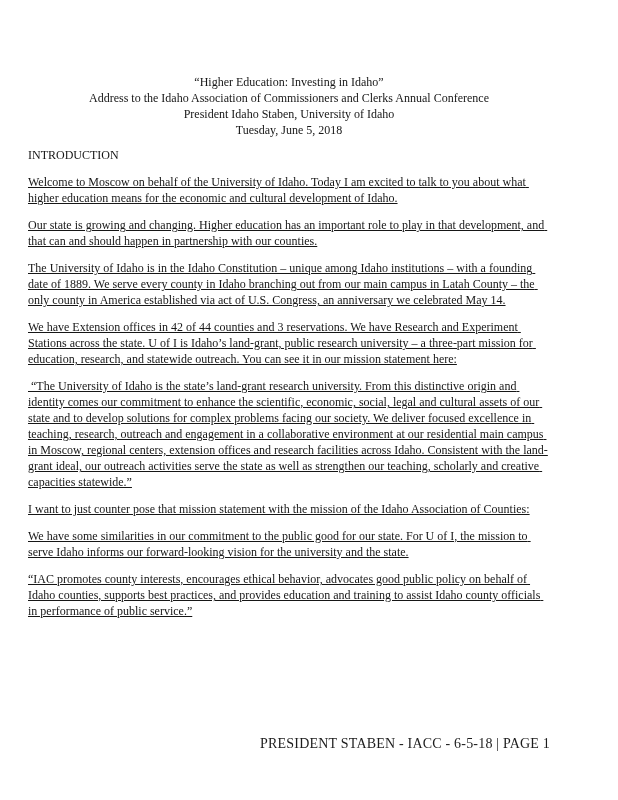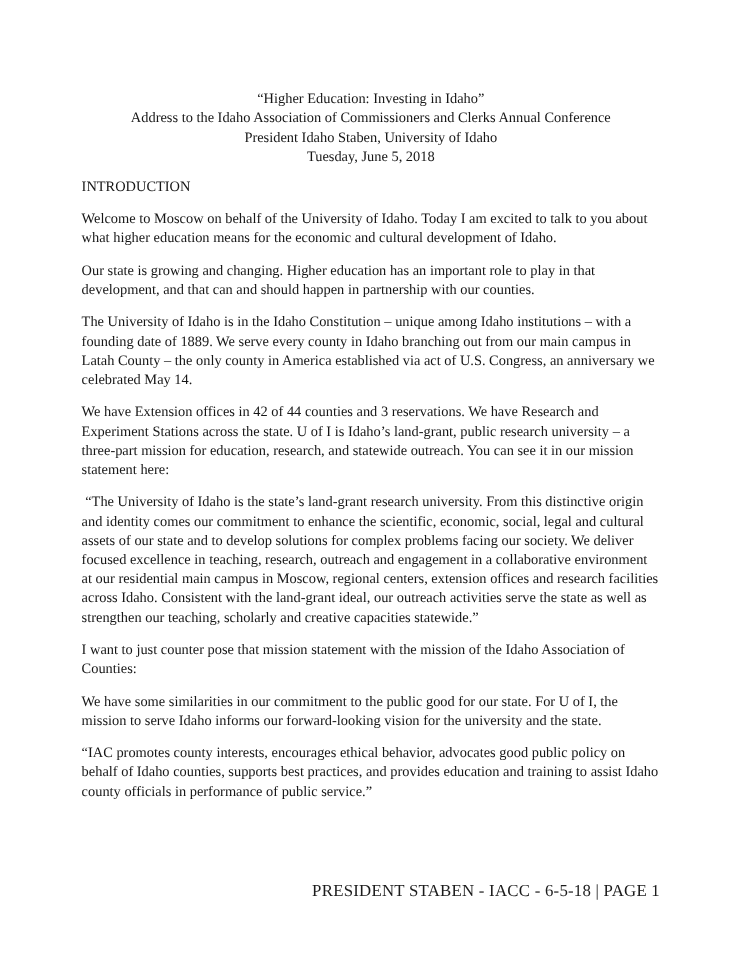--- a/index.html
+++ b/index.html
@@ -8,21 +8,21 @@
     height: 800px;
     background: #ffffff;
     position: relative;
     overflow: hidden;
     font-family: "Liberation Serif", "DejaVu Serif", serif;
     color: #161616;
   }
   .page {
     position: absolute;
     inset: 0;
-    padding: 74px 68px 0 68px;
+    padding: 74px 68px 0 28px;
     box-sizing: border-box;
   }
   .title-block {
     text-align: center;
     margin-bottom: 9px;
   }
   .title-line {
     font-size: 12px;
     line-height: 16px;
     white-space: pre-wrap;
@@ -31,20 +31,21 @@
     font-size: 12px;
     line-height: 16px;
     font-weight: normal;
     margin: 0 0 11px 0;
   }
   .para {
     font-size: 12px;
     line-height: 16px;
     margin: 0 0 11px 0;
     white-space: pre-wrap;
+    text-decoration: underline;
   }
   .page-footer {
     position: absolute;
     top: 737px;
     right: 68px;
     font-size: 14px;
     line-height: 14px;
     letter-spacing: 0.2px;
     color: #1c1c1c;
   }

